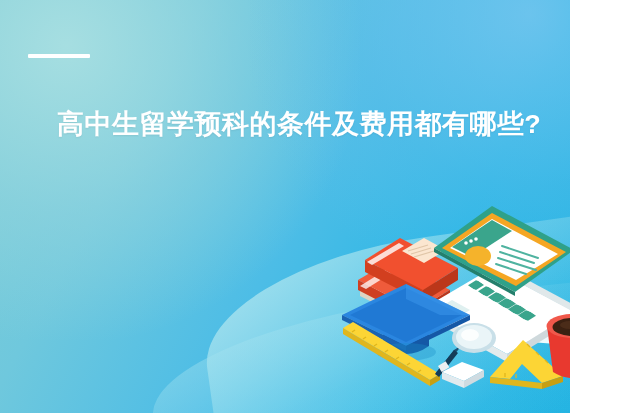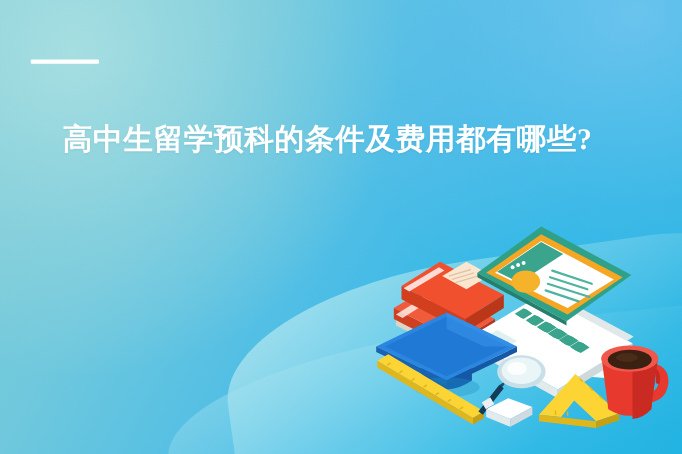--- a/index.html
+++ b/index.html
@@ -2,25 +2,26 @@
 <html><head>
 <meta charset="utf-8">
 <style>
   html, body {
     margin: 0;
     padding: 0;
     background: #ffffff;
   }
   #banner {
     position: relative;
-    width: 620px;
+    width: 536px;
     height: 413px;
     overflow: hidden;
-    font-family: Liberation Serif, serif;
+    font-family: Liberation Mono, monospace;
     background: linear-gradient(118deg, #7ecdd4 0%, #6fc8dd 26%, #4dbde6 52%, #2bb7e6 74%, #22b3e2 100%);
+    padding-left: 34px;
   }
   
   #bg-wash-left {
     position: absolute;
     left: -60px; top: -80px;
     width: 420px; height: 420px;
     background: radial-gradient(circle at 30% 30%, rgba(170,224,226,0.92) 0%, rgba(150,214,223,0.55) 40%, rgba(130,205,223,0.0) 72%);
     pointer-events: none;
   }
   #bg-wash-right {

